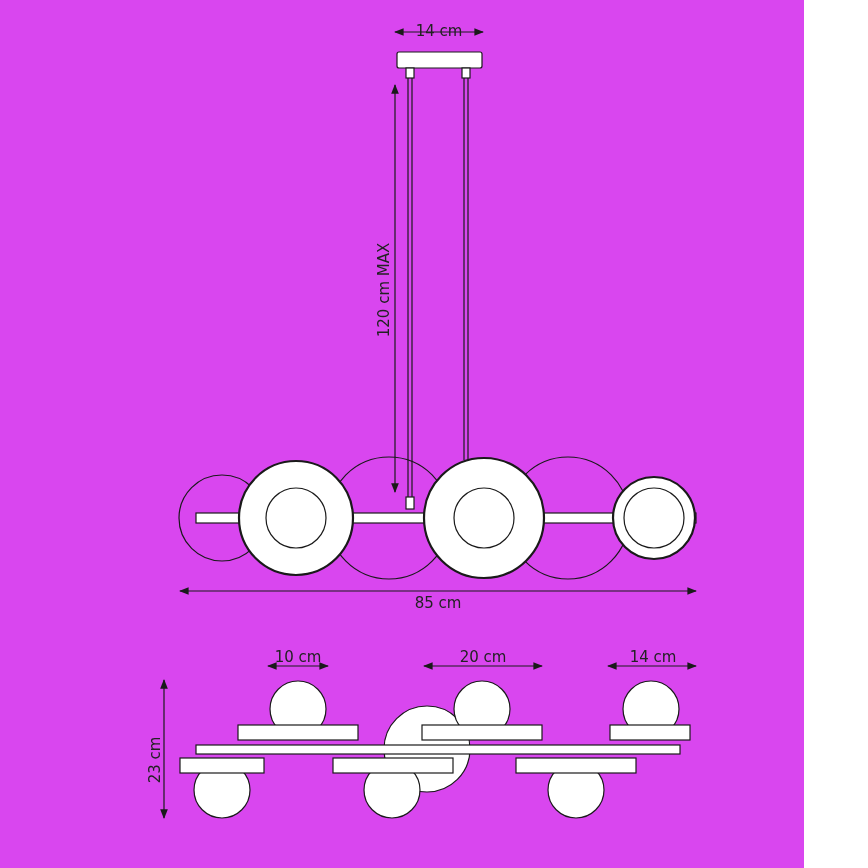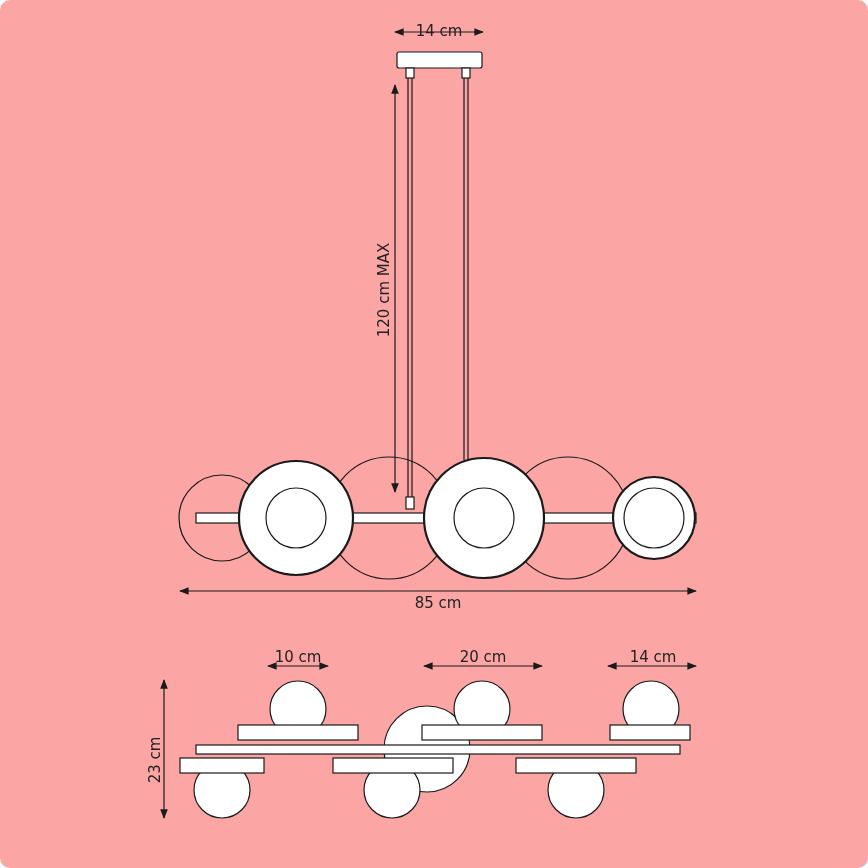--- a/index.html
+++ b/index.html
@@ -1,16 +1,16 @@
 <!DOCTYPE html>
 <html><head>
 <meta charset="utf-8">
 <style>
   html,body{margin:0;padding:0;background:#ffffff;}
-  #stage{position:relative;width:868px;height:868px;background:#fca5a5;overflow:hidden;border-radius:10px;}
+  #stage{position:relative;width:804px;height:868px;background:#d946ef;overflow:hidden;}
   svg{position:absolute;left:0;top:0;}
   .t{font-family:"DejaVu Sans","Liberation Sans",sans-serif;font-size:15px;fill:#222;}
 </style>
 </head>
 <body>
 
 <div id="stage">
 <svg width="868" height="868" viewBox="0 0 868 868">
   <defs>
     <marker id="ah" viewBox="0 0 10 10" refX="9" refY="5" markerWidth="8" markerHeight="8" orient="auto-start-reverse">

